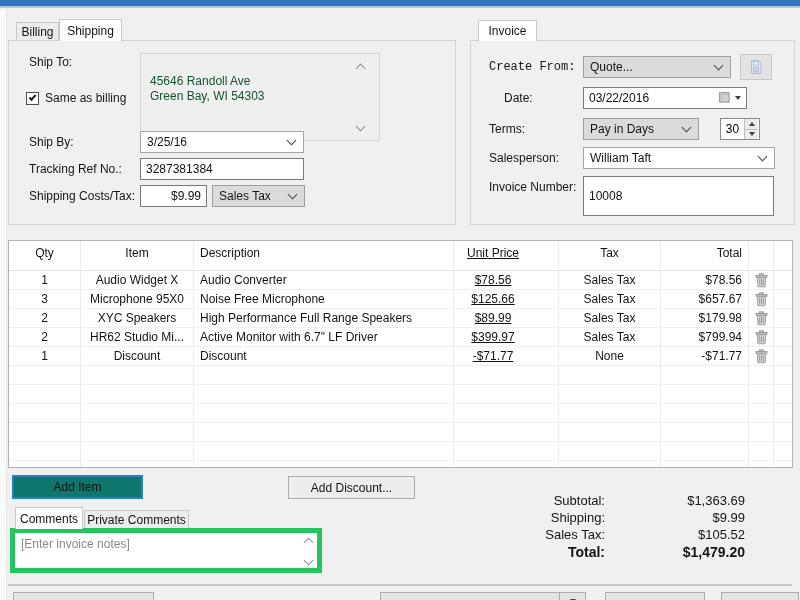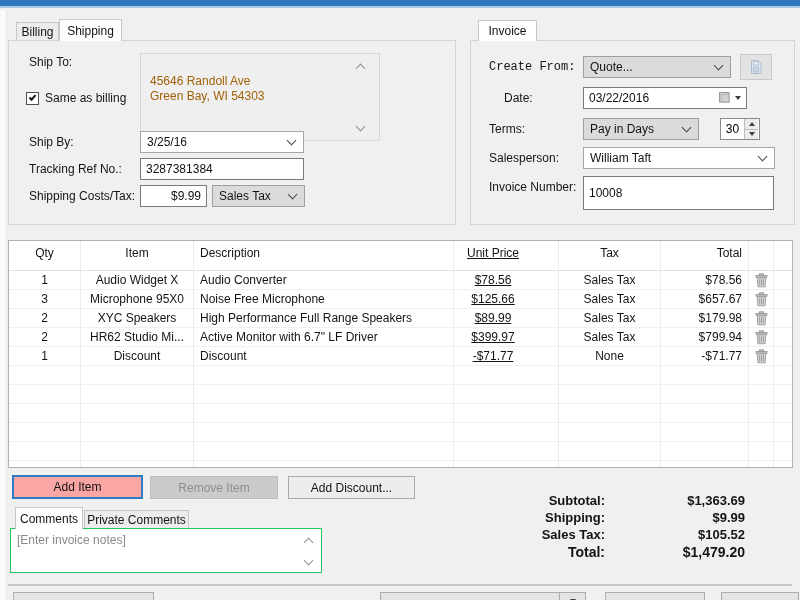--- a/index.html
+++ b/index.html
@@ -24,21 +24,21 @@
 
   .chv { display:inline-block; width:7px; height:7px; border-right:1.5px solid #4A4A4A; border-bottom:1.5px solid #4A4A4A; }
   .chv.down { transform:rotate(45deg); margin-top:-3px; }
   .chv.up { transform:rotate(-135deg); margin-top:3px; }
   .chv.scroll { border-color:#8F8F8F; position:absolute; }
 
   .tri { width:0; height:0; border-left:3.5px solid transparent; border-right:3.5px solid transparent; }
   .tri.up { border-bottom:4.5px solid #3E3E3E; }
   .tri.down { border-top:4.5px solid #3E3E3E; }
 
-  .addr { position:absolute; left:131px; top:12px; width:240px; height:88px; background:#EFEFEF; border:1px solid #D6D6D6; color:#a16207; padding:5px 20px 4px 9px; white-space:pre-line; line-height:15px; }
+  .addr { position:absolute; left:131px; top:12px; width:240px; height:88px; background:#EFEFEF; border:1px solid #D6D6D6; color:#14532d; padding:5px 20px 4px 9px; white-space:pre-line; line-height:15px; }
 
   .checkbox { position:absolute; width:13px; height:13px; background:#FFF; border:1px solid #4D4D4D; }
   .checkmark { position:absolute; left:2px; top:2px; width:7px; height:4px; border-left:2px solid #161616; border-bottom:2px solid #161616; transform:rotate(-48deg); }
 
   .spin { position:absolute; display:flex; background:#FFF; border:1px solid #8A8A8A; }
   .spin input { border:none; outline:none; width:23px; text-align:center; font-size:12px; }
   .spin .arrows { width:14px; display:flex; flex-direction:column; border-left:1px solid #BDBDBD; }
   .spin .arrows > div { flex:1; display:flex; align-items:center; justify-content:center; background:#EBEBEB; }
   .spin .arrows > div:first-child { border-bottom:1px solid #BDBDBD; }
 
@@ -54,30 +54,30 @@
   .c-qty { text-align:center; }
   .c-item { text-align:center; }
   .c-desc { text-align:left; padding-left:6px; }
   .c-price { text-align:center; padding-right:26px;text-decoration:underline; }
   .c-tax { text-align:center; }
   .c-total { text-align:right; padding-right:6px; }
   .c-trash { display:flex; align-items:center; justify-content:center; }
   .c-gut { border-right:none; }
 
   .btn { position:absolute; background:#EDEDED; border:1px solid #ACACAC; display:flex; align-items:center; justify-content:center; font-size:12px; color:#121212; }
-  .btn.focused { border:2px solid #2D7DC6; background:#fca5a5; }
+  .btn.focused { border:2px solid #2D7DC6; background:#0f766e; }
   .btn.disabled { background:#CBCBCB; border-color:#BDBDBD; color:#8F8F8F; }
   .btn.stub { background:#E4E4E4; border-color:#ADADAD; }
 
-  .notes { position:absolute; left:10px; top:528px; width:312px; height:45px; background:#FFF; border:1px solid #22c55e; font-size:12px; color:#111; resize:none; padding:4px 22px 4px 6px; outline:none; z-index:1; }
+  .notes { position:absolute; left:10px; top:528px; width:312px; height:45px; background:#FFF; border:5px solid #22c55e; font-size:12px; color:#111; resize:none; padding:4px 22px 4px 6px; outline:none; z-index:1; }
   .notes::placeholder { color:#8A8A8A; }
 
   .totals { position:absolute; left:448px; top:492px; }
   .trow { display:grid; grid-template-columns:157px 140px; height:17px; line-height:17px; font-size:13px; }
-  .trow span { text-align:right;font-weight:bold; }
+  .trow span { text-align:right; }
   .trow.grand { font-weight:bold; font-size:14px; height:19px; line-height:19px; }
 
   .divider { position:absolute; left:8px; top:584px; width:784px; height:2px; background:#C6C6C6; }
 </style>
 </head>
 <body>
 
 <div class="screen">
 
   <div class="topbar"></div>
@@ -169,21 +169,21 @@
       </span>
     </div>
 
     <span class="label" style="left:18px; top:106px;">Salesperson:</span>
     <div class="combo" style="left:112px; top:106px; width:192px; height:22px;">
       <span>William Taft</span>
       <span class="chv down"></span>
     </div>
 
     <span class="label" style="left:18px; top:135px;">Invoice Number:</span>
-    <input class="field" style="left: 112px; top: 135px; width: 191px; height: 34px;" value="10008">
+    <input class="field" style="left: 112px; top: 135px; width: 191px; height: 40px;" value="10008">
   </div>
 
   <div class="items-table">
     <div class="t-header">
       <div class="hc c-qty">Qty</div>
       <div class="hc c-item">Item</div>
       <div class="hc c-desc">Description</div>
       <div class="hc c-price">Unit Price</div>
       <div class="hc c-tax">Tax</div>
       <div class="hc c-total">Total</div>
@@ -352,23 +352,20 @@
           <div class="tc c-total"></div>
           <div class="tc c-trash"></div>
           <div class="tc c-gut"></div>
         </div>
       </div>
   </div>
 
   <div class="btn focused" style="left:12px; top:475px; width:131px; height:24px;">
     <span>Add Item</span>
   </div>
-  <div class="btn disabled" style="left:150px; top:476px; width:128px; height:23px;">
-    <span>Remove Item</span>
-  </div>
   <div class="btn" style="left:288px; top:476px; width:127px; height:23px;">
     <span>Add Discount...</span>
   </div>
 
   <div class="tab active" style="left:15px; top:507px; width:68px; height:22px; z-index:2;">
     <span>Comments</span>
   </div>
   <div class="tab" style="left:84px; top:510px; width:105px; height:18px;">
     <span>Private Comments</span>
   </div>

